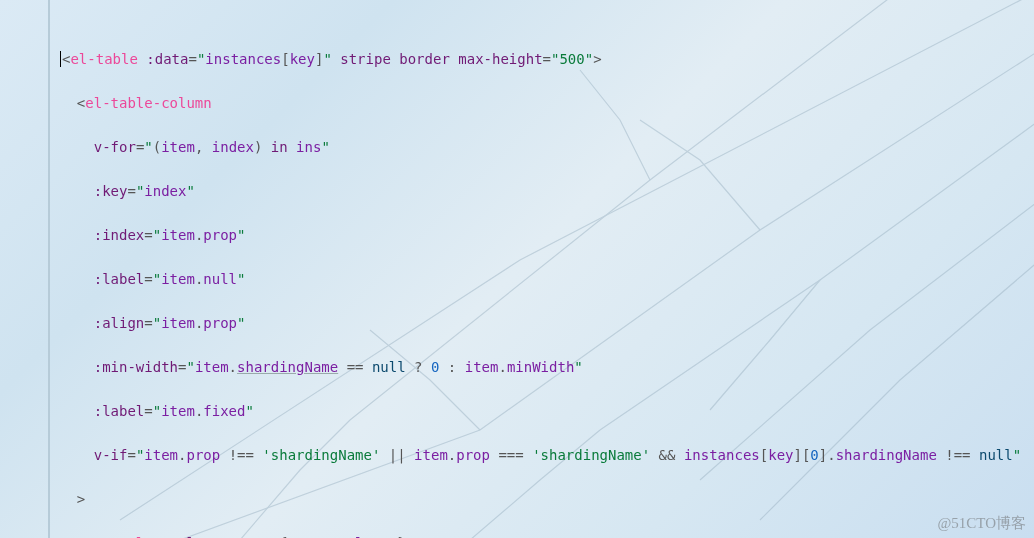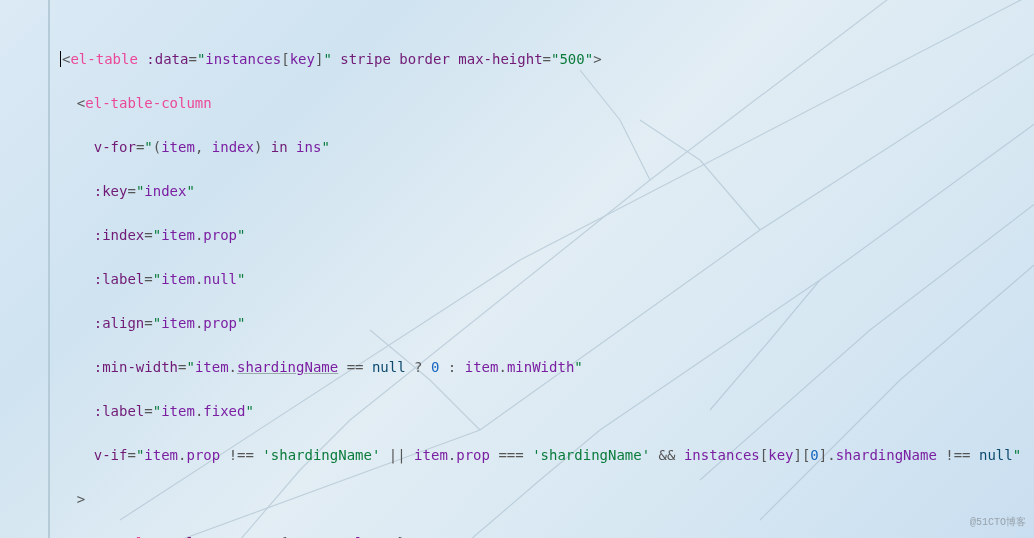--- a/index.html
+++ b/index.html
@@ -47,23 +47,23 @@
   .num { color: #1565c0; }
   .op  { color: #555; }
   .bracket { color: #555; }
   .underline { text-decoration: underline; text-decoration-color: #9aa; }
   .ins-underline { text-decoration-style: wavy; text-decoration-color: #b59; }
   .null { color: #0c4a6e; }
   .watermark {
     position: absolute;
     right: 8px;
     bottom: 4px;
-    font-size: 10px;
+    font-size: 15px;
     color: rgba(100,100,100,0.5);
-    font-family: Liberation Mono, monospace;
+    font-family: Liberation Serif, serif;
   }
 </style>
 </head>
 <body>
 
 <svg class="bg-branches" viewBox="0 0 1034 538" preserveAspectRatio="xMidYMid slice">
   <g stroke="#9bb2c2" stroke-width="1.2" fill="none" opacity="0.8">
     <path d="M1040 -10 L520 260 L120 520"></path>
     <path d="M900 -10 L650 180 L350 420"></path>
     <path d="M1040 50 L760 230 L480 430 L180 540"></path>

